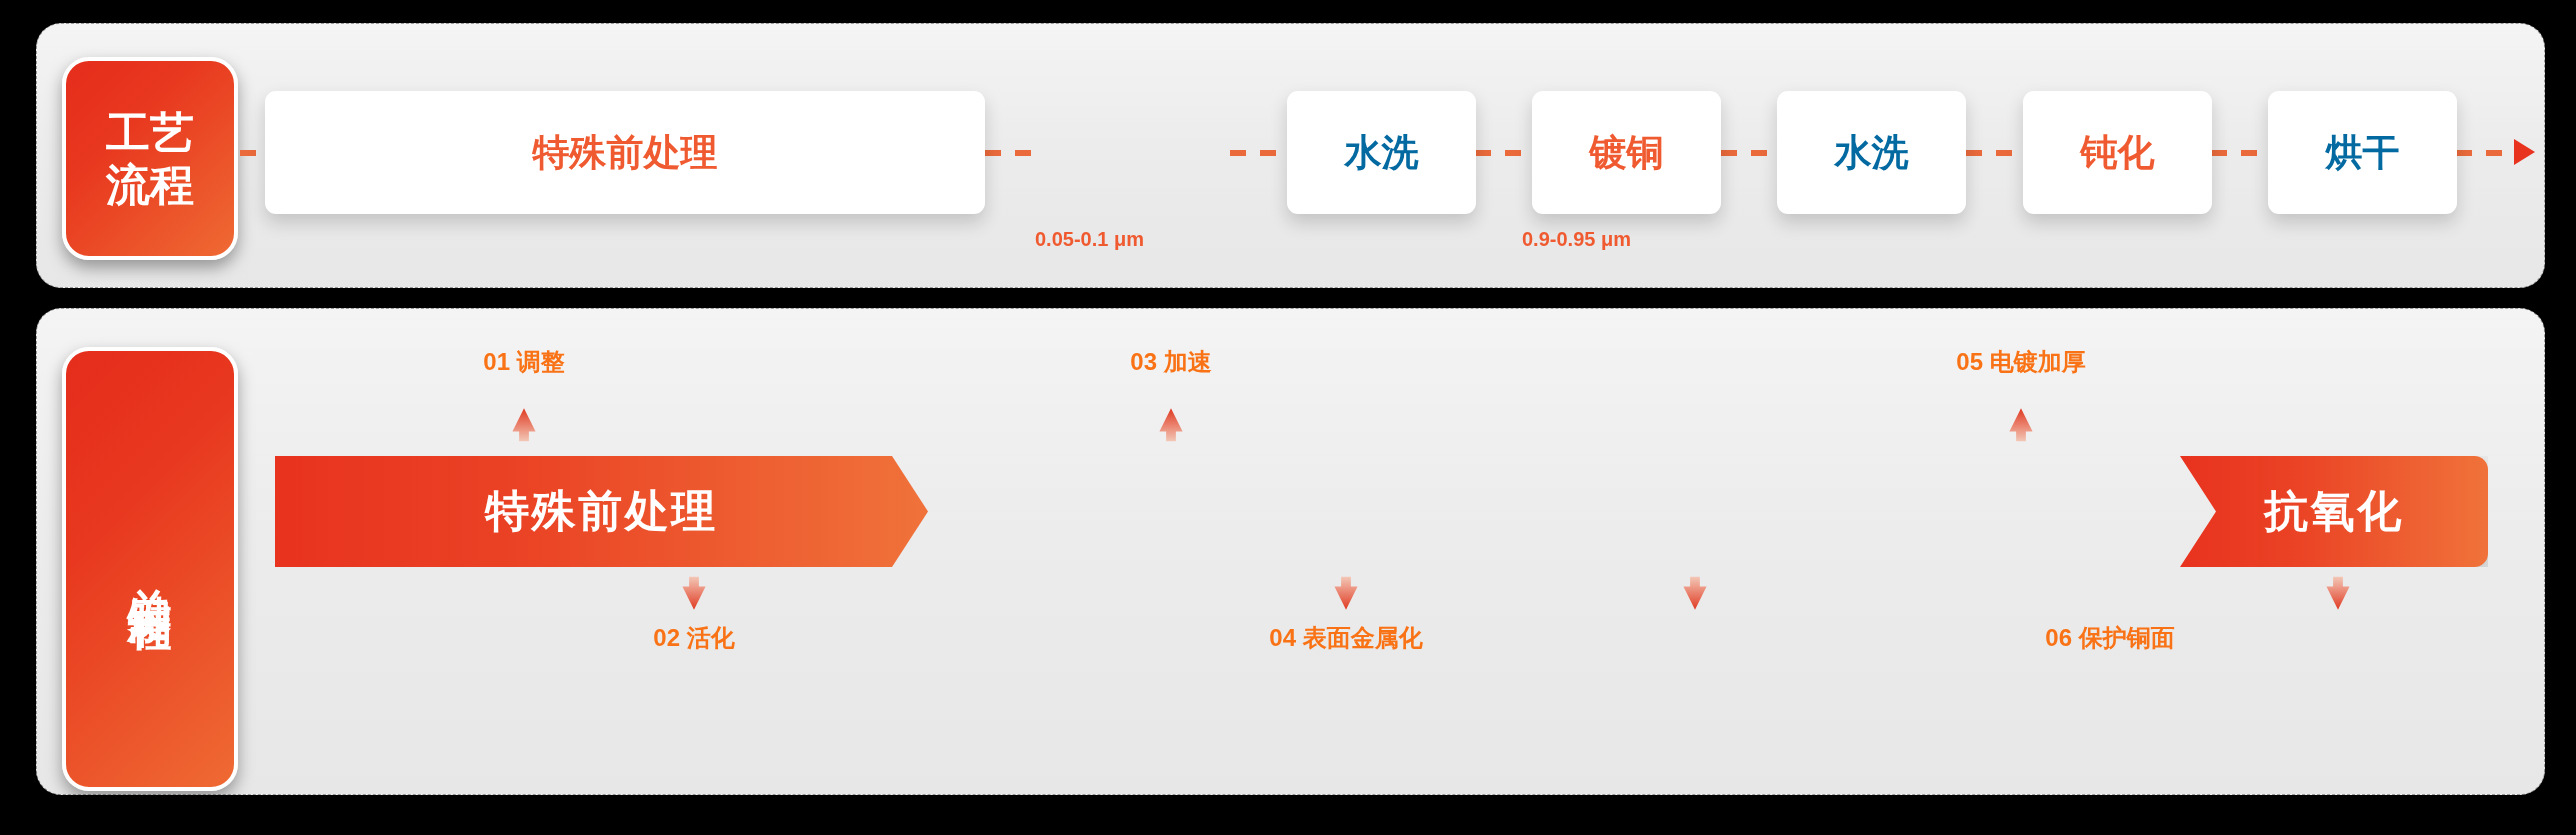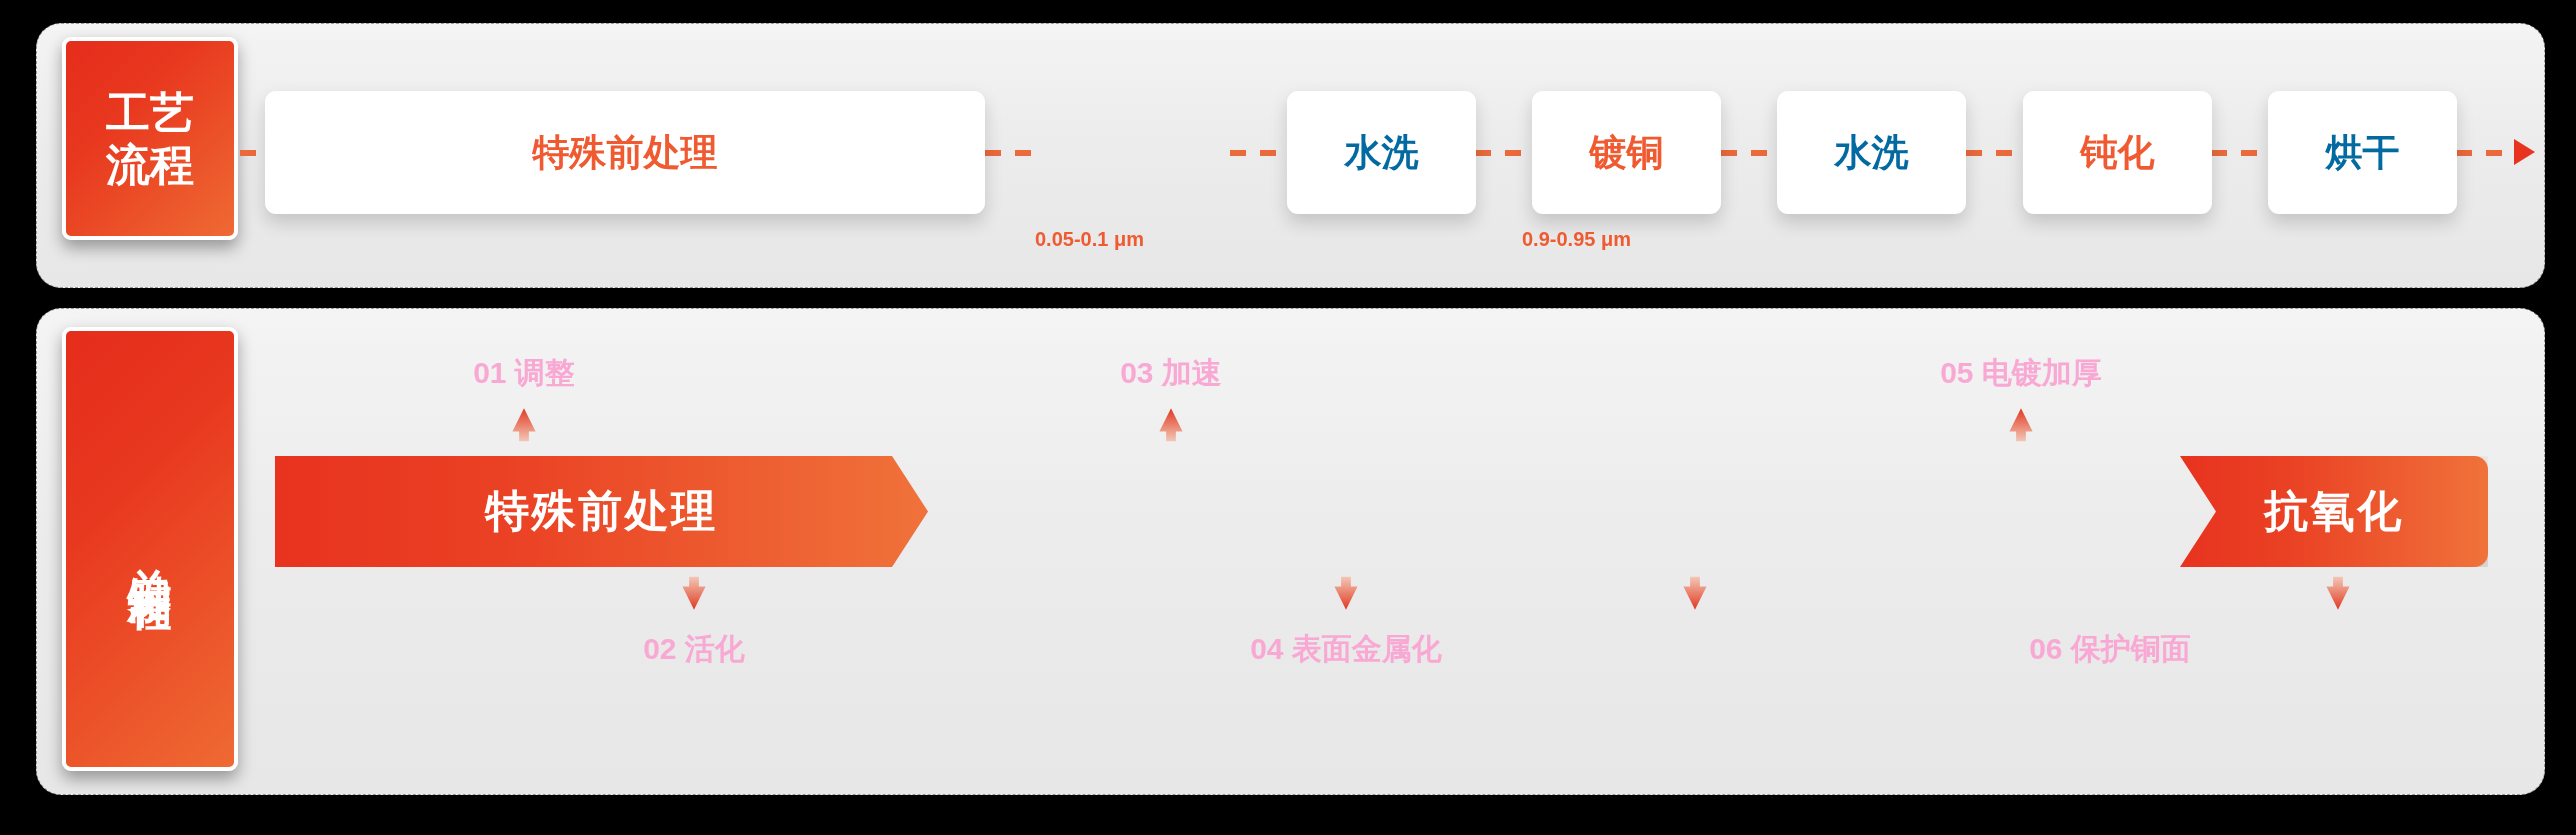--- a/index.html
+++ b/index.html
@@ -9,26 +9,26 @@
   
   .panel{position:absolute;border:1.8px dashed #9a9a9a;border-radius:25px;
          background:linear-gradient(180deg,#f4f4f4 0%,#ececec 45%,#e7e7e7 100%);
          box-sizing:border-box;}
   #top-panel{left:36px;top:23.4px;width:2509px;height:265px;
              box-shadow:0 16px 28px rgba(0,0,0,.55);}
   #bottom-panel{left:36px;top:308px;width:2509px;height:487px;
                 box-shadow:0 16px 28px rgba(0,0,0,.55);}
 
   
-  .side-label{position:absolute;border-radius:9px;
+  .side-label{position:absolute;border-radius:27px;
       background:linear-gradient(135deg,#e52d1c 0%,#e8381f 35%,#ef6a33 100%);
       border:4.3px solid #fff;box-sizing:border-box;
       display:flex;align-items:center;justify-content:center;
       color:#fff;font-weight:700;text-align:center;line-height:1.18;
-      box-shadow:0 7.4px 16px rgba(0,0,0,.35);}
+      box-shadow:0 7.4px 16px rgba(0,0,0,.35);margin-top:20px;}
   #label-top{left:62px;top:37px;width:176px;height:203px;font-size:44px;}
   #label-bottom{left:62px;top:327px;width:176px;height:444px;font-size:44px;
                 writing-mode:vertical-rl;letter-spacing:8.6px;}
 
   
   #flow-row{position:absolute;left:265px;top:91px;width:2256px;height:123px;}
   .flowbox{position:absolute;top:0;height:123px;background:#fff;
            border-radius:11px;display:flex;align-items:center;justify-content:center;
            font-size:37px;font-weight:700;color:#0369a1;
            box-shadow:0 8.6px 18.5px rgba(0,0,0,.16);}
@@ -46,22 +46,22 @@
         display:flex;align-items:center;justify-content:center;
         color:#fff;font-weight:700;font-size:44px;letter-spacing:2.5px;
         background:linear-gradient(90deg,#e8331f 0%,#ea4124 35%,#f0723a 100%);
         filter:drop-shadow(0 10px 15px rgba(0,0,0,.22));}
   .chev.first{clip-path:polygon(0 0,calc(100% - 36px) 0,100% 50%,calc(100% - 36px) 100%,0 100%);}
   .chev.mid{clip-path:polygon(0 0,calc(100% - 36px) 0,100% 50%,calc(100% - 36px) 100%,0 100%,36px 50%);}
   .chev.last{clip-path:polygon(0 0,100% 0,100% 100%,0 100%,36px 50%);
              border-radius:0 13.6px 13.6px 0;}
 
   
-  .callout{position:absolute;font-size:30px;color:#f9a8d4;font-weight:700;
-           white-space:nowrap;transform:translateX(-50%);margin-top:7px;}
+  .callout{position:absolute;font-size:24px;color:#f97316;font-weight:700;
+           white-space:nowrap;transform:translateX(-50%);}
   .tick{position:absolute;width:28px;height:38px;transform:translateX(-50%);}
   .tick svg{display:block;width:28px;height:38px;}
 </style>
 </head>
 <body>
 
 <div class="panel" id="top-panel"></div>
 
 <div class="side-label" id="label-top">
   <span>

